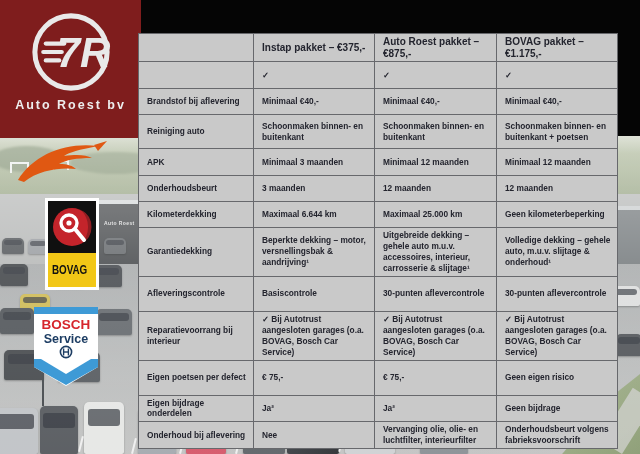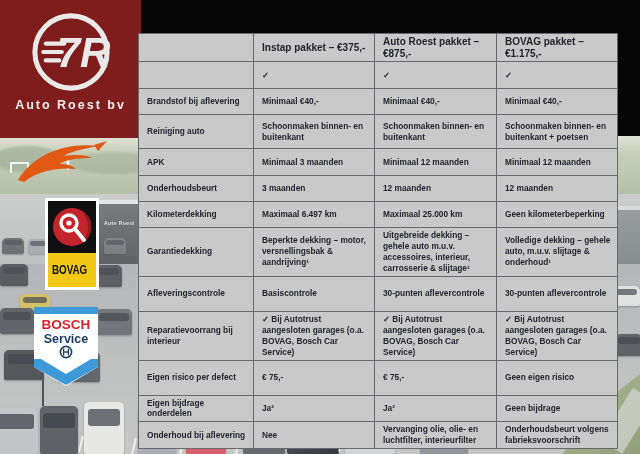--- a/index.html
+++ b/index.html
@@ -224,21 +224,21 @@
             <td>Minimaal 12 maanden</td>
           </tr>
           <tr>
             <td>Onderhoudsbeurt</td>
             <td>3 maanden</td>
             <td>12 maanden</td>
             <td>12 maanden</td>
           </tr>
           <tr>
             <td>Kilometerdekking</td>
-            <td>Maximaal 6.497 km</td>
+            <td>Maximaal 6.644 km</td>
             <td>Maximaal 25.000 km</td>
             <td>Geen kilometerbeperking</td>
           </tr>
           <tr>
             <td>Garantiedekking</td>
             <td>Beperkte dekking – motor, versnellingsbak &amp; aandrijving¹</td>
             <td>Uitgebreide dekking – gehele auto m.u.v. accessoires, interieur, carrosserie &amp; slijtage¹</td>
             <td>Volledige dekking – gehele auto, m.u.v. slijtage &amp; onderhoud¹</td>
           </tr>
           <tr>
@@ -247,21 +247,21 @@
             <td>30-punten aflevercontrole</td>
             <td>30-punten aflevercontrole</td>
           </tr>
           <tr>
             <td>Reparatievoorrang bij interieur</td>
             <td>✓ Bij Autotrust aangesloten garages (o.a. BOVAG, Bosch Car Service)</td>
             <td>✓ Bij Autotrust aangesloten garages (o.a. BOVAG, Bosch Car Service)</td>
             <td>✓ Bij Autotrust aangesloten garages (o.a. BOVAG, Bosch Car Service)</td>
           </tr>
           <tr>
-            <td>Eigen risico per defect</td>
+            <td>Eigen poetsen per defect</td>
             <td>€ 75,-</td>
             <td>€ 75,-</td>
             <td>Geen eigen risico</td>
           </tr>
           <tr>
             <td>Eigen bijdrage onderdelen</td>
             <td>Ja²</td>
             <td>Ja²</td>
             <td>Geen bijdrage</td>
           </tr>

